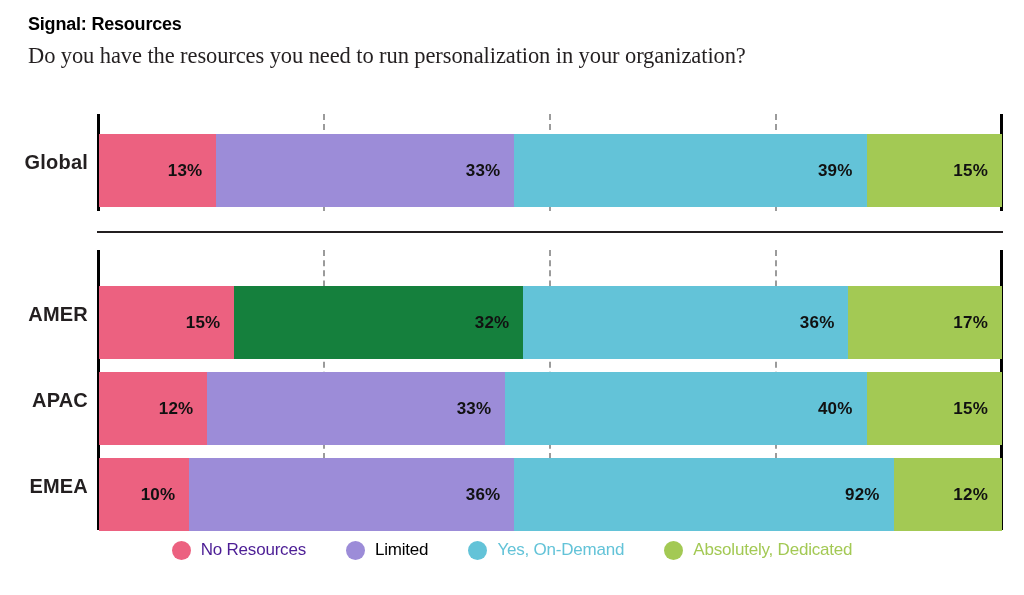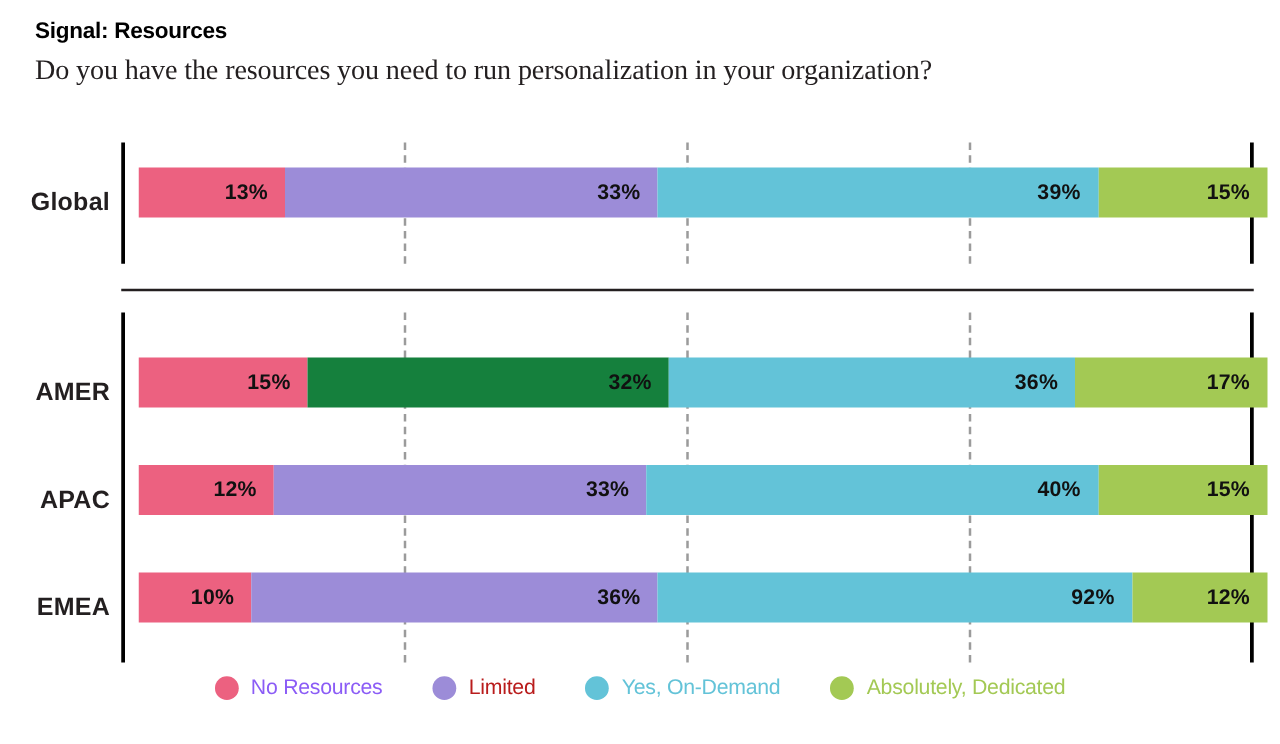--- a/index.html
+++ b/index.html
@@ -97,24 +97,24 @@
     display: flex;
     align-items: center;
     justify-content: flex-end;
     font-size: 20px;
     font-weight: bold;
     color: #231f20;
     letter-spacing: 0.2px;
   }
   .bar {
     position: absolute;
-    left: 111px;
+    left: 99px;
     top: 0;
     width: 903px;
-    height: 40px;
+    height: 73px;
     display: flex;
   }
   .seg {
     height: 100%;
     display: flex;
     align-items: center;
     justify-content: flex-end;
     box-sizing: border-box;
     padding-right: 14px;
     font-size: 17px;
@@ -218,25 +218,25 @@
         <div class="seg" style="width:42%; background:#63c3d8;">92%</div>
         <div class="seg" style="width:12%; background:#a3c954;">12%</div>
       </div>
     </div>
   </div>
 </div>
 
 <div class="legend">
   <div class="legend-item">
     <span class="legend-dot" style="background:#ec6180;"></span>
-    <span class="legend-label" style="color:#8b5cf6;">No Resources</span>
+    <span class="legend-label" style="color:#4c1d95;">No Resources</span>
   </div>
   <div class="legend-item">
     <span class="legend-dot" style="background:#9c8cd8;"></span>
-    <span class="legend-label" style="color:#b91c1c;text-align:right;">Limited</span>
+    <span class="legend-label" style="color:#000000;text-align:right;">Limited</span>
   </div>
   <div class="legend-item">
     <span class="legend-dot" style="background:#63c3d8;"></span>
     <span class="legend-label" style="color:#63c3d8;">Yes, On-Demand</span>
   </div>
   <div class="legend-item">
     <span class="legend-dot" style="background:#a3c954;"></span>
     <span class="legend-label" style="color:#a3c954;">Absolutely, Dedicated</span>
   </div>
 </div>

